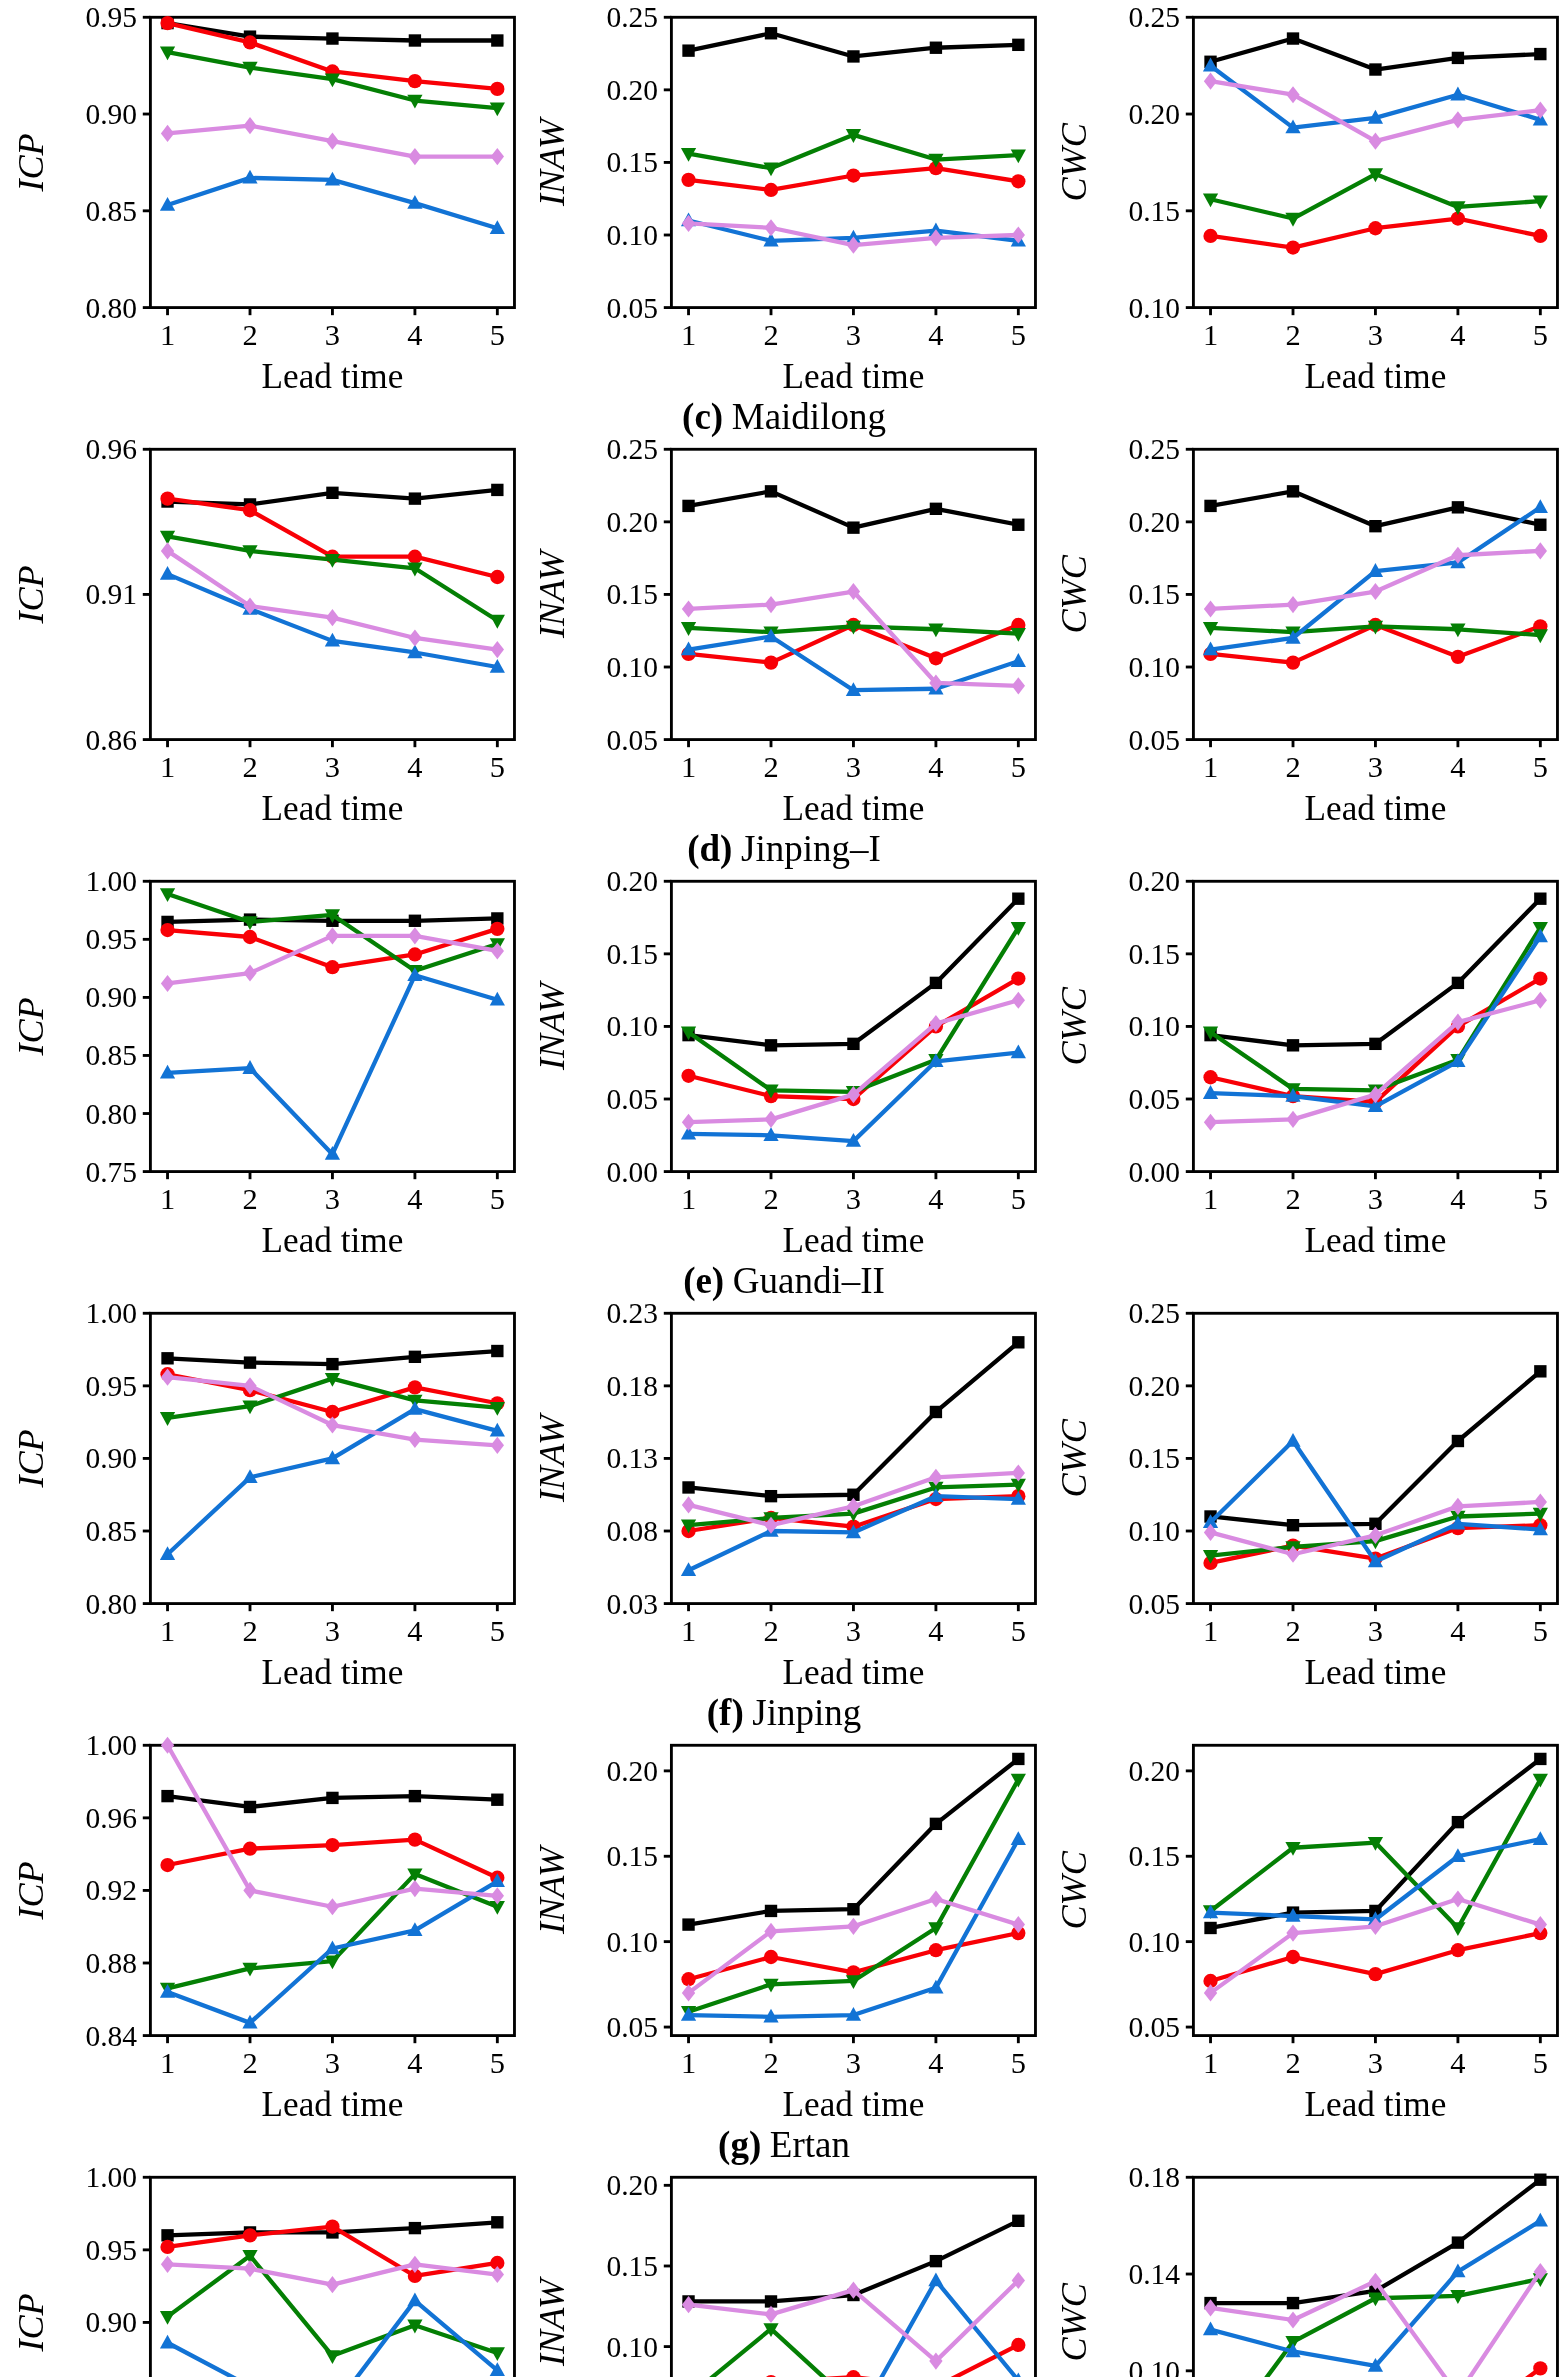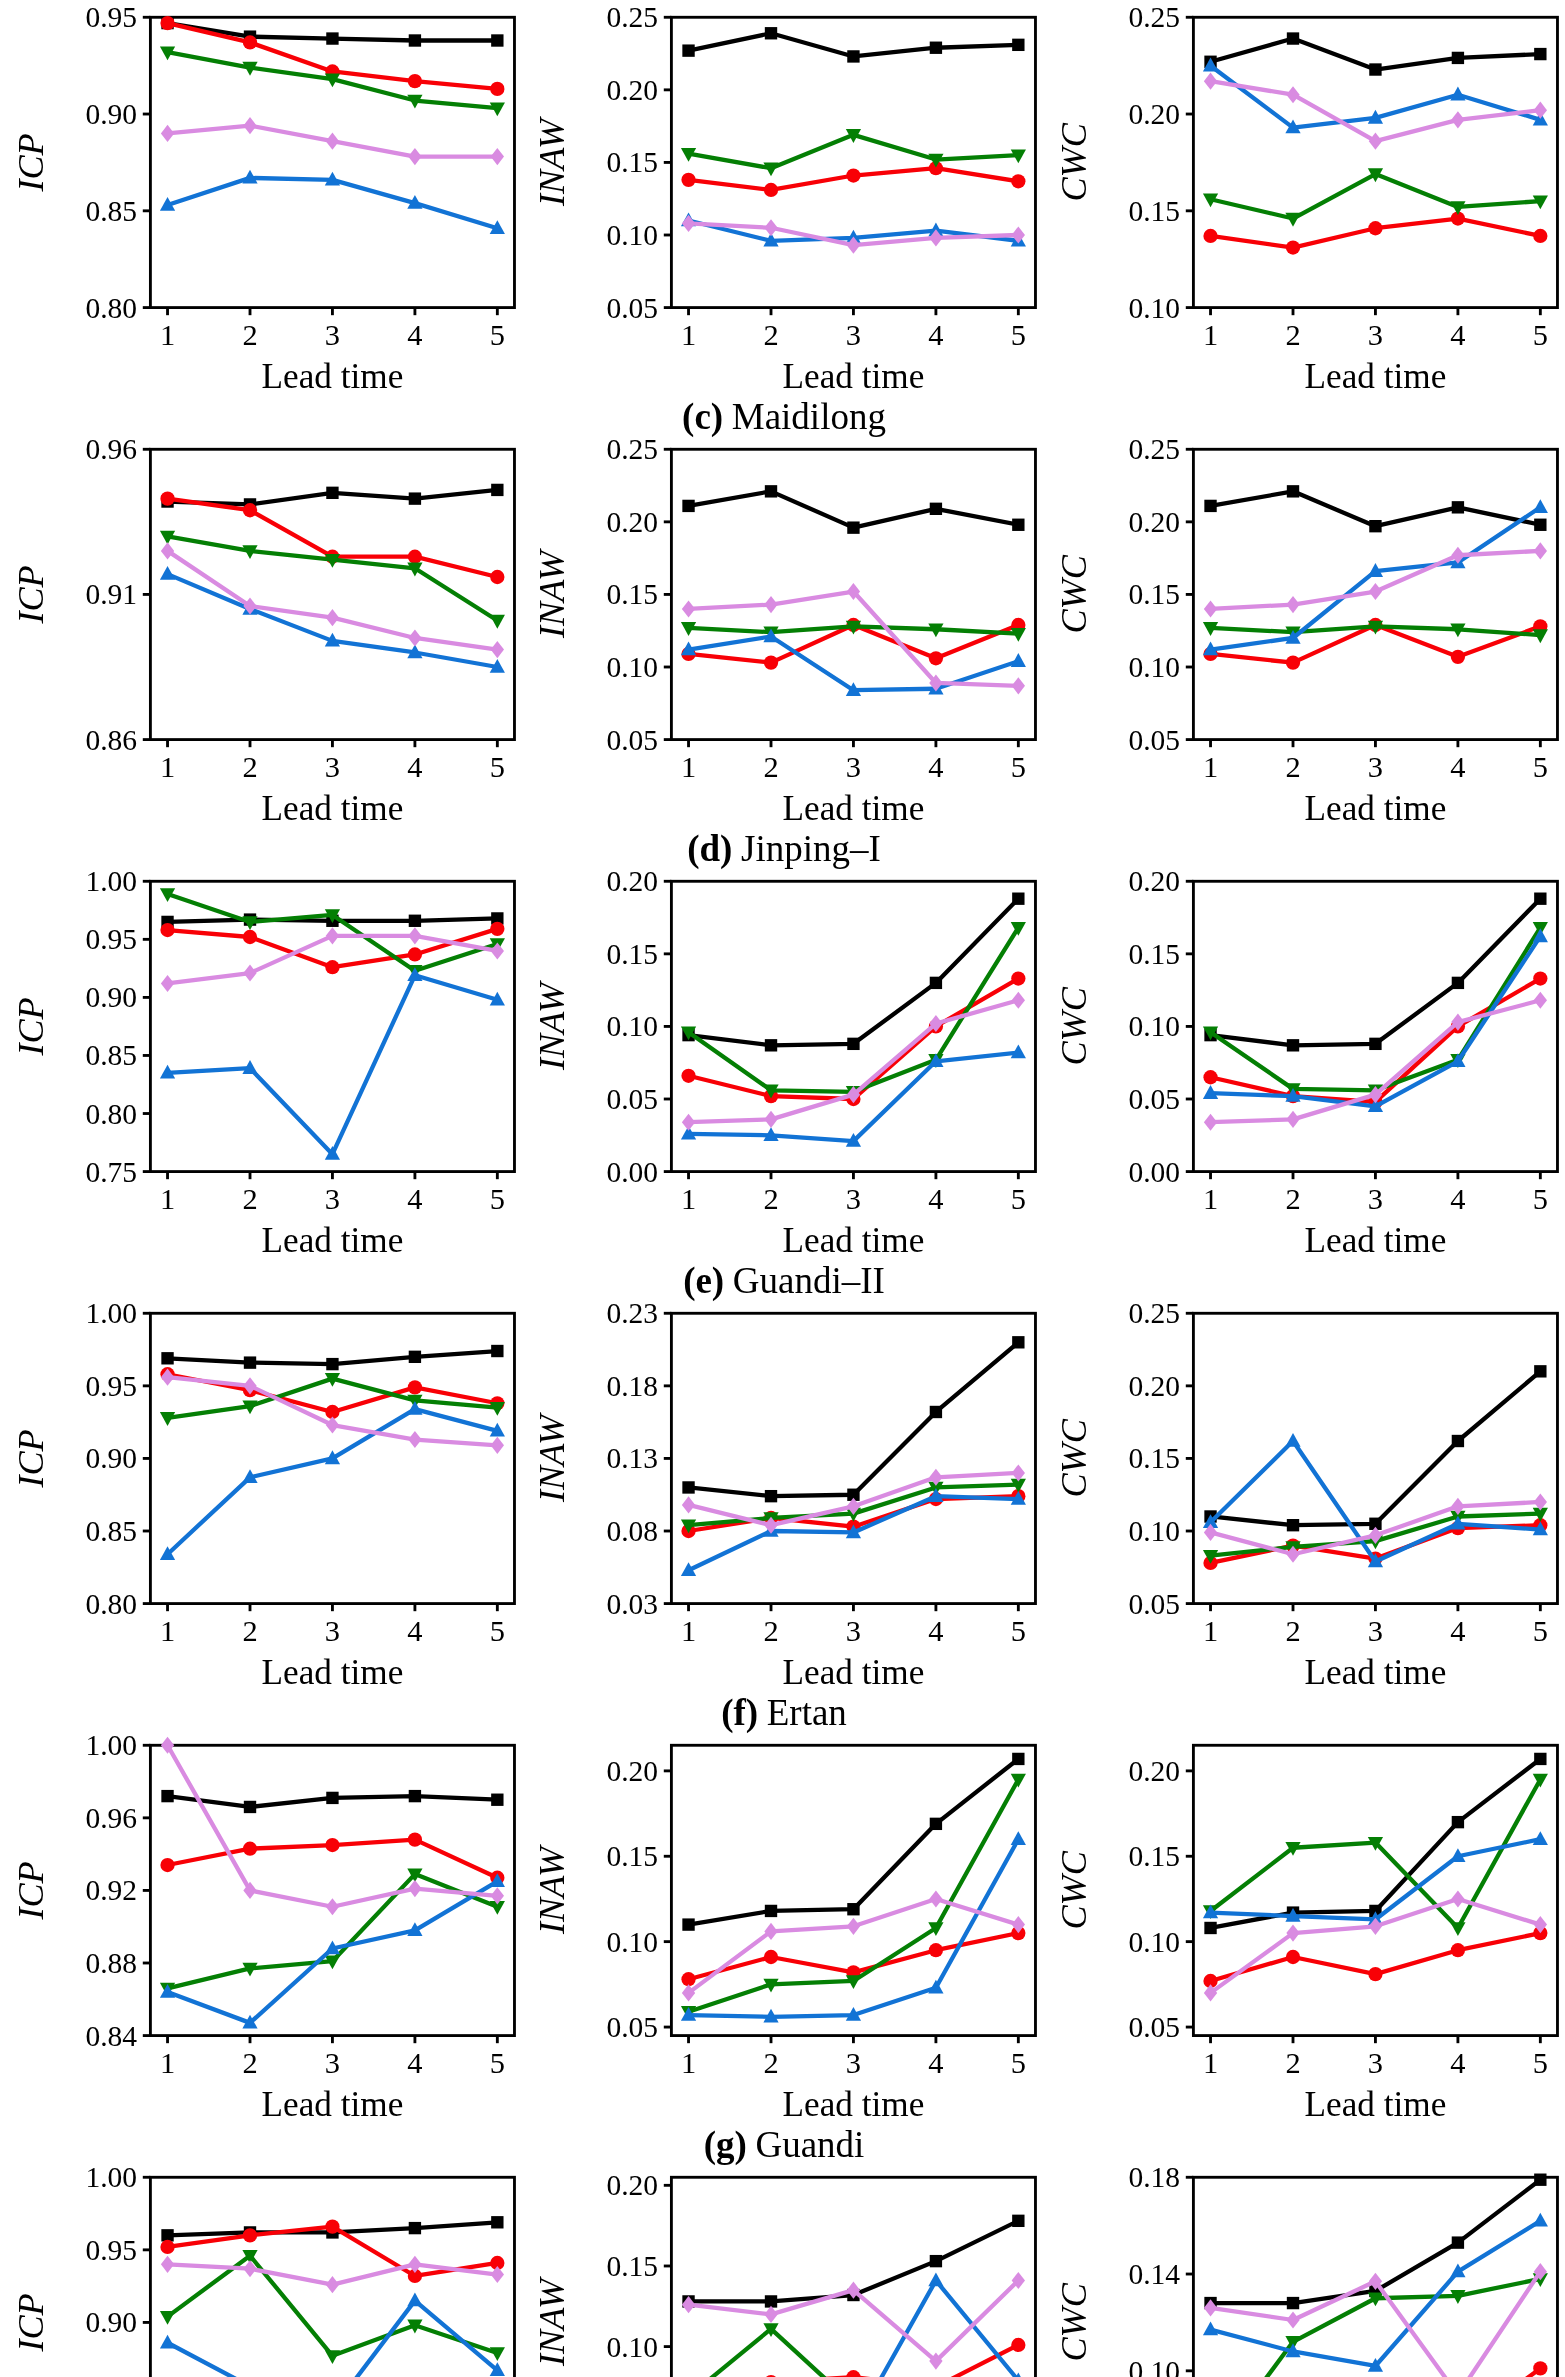--- a/index.html
+++ b/index.html
@@ -829,21 +829,21 @@
             <polygon points="504.3,518.3 518.3,536.3 504.3,554.3 490.3,536.3" fill="#d98be1"></polygon>
             <polygon points="677.5,478.6 691.5,496.6 677.5,514.6 663.5,496.6" fill="#d98be1"></polygon>
             <polygon points="850.8,417.7 864.8,435.7 850.8,453.7 836.8,435.7" fill="#d98be1"></polygon>
             <polygon points="1024,408.5 1038,426.5 1024,444.5 1010,426.5" fill="#d98be1"></polygon>
           </g>
         </svg>
       </div>
     </div>
     <div class="caption">
       <span class="cap-label">(f)</span>
-      <span>Ertan</span>
+      <span>Jinping</span>
     </div>
     <div class="fig-row">
       <div class="chart-cell">
         <svg width="514" height="395" viewBox="0 0 1080 830">
           <line x1="279" y1="640.0" x2="295" y2="640.0" stroke="#000" stroke-width="6"></line>
           <text x="267" y="640.0" font-size="62" text-anchor="end" dy="21">0.84</text>
           <line x1="279" y1="487.5" x2="295" y2="487.5" stroke="#000" stroke-width="6"></line>
           <text x="267" y="487.5" font-size="62" text-anchor="end" dy="21">0.88</text>
           <line x1="279" y1="335.0" x2="295" y2="335.0" stroke="#000" stroke-width="6"></line>
           <text x="267" y="335.0" font-size="62" text-anchor="end" dy="21">0.92</text>
@@ -1032,21 +1032,21 @@
             <polygon points="504.3,406.7 518.3,424.7 504.3,442.7 490.3,424.7" fill="#d98be1"></polygon>
             <polygon points="677.5,392.4 691.5,410.4 677.5,428.4 663.5,410.4" fill="#d98be1"></polygon>
             <polygon points="850.8,334.9 864.8,352.9 850.8,370.9 836.8,352.9" fill="#d98be1"></polygon>
             <polygon points="1024,388.8 1038,406.8 1024,424.8 1010,406.8" fill="#d98be1"></polygon>
           </g>
         </svg>
       </div>
     </div>
     <div class="caption">
       <span class="cap-label">(g)</span>
-      <span>Guandi</span>
+      <span>Ertan</span>
     </div>
     <div class="fig-row">
       <div class="chart-cell">
         <svg width="514" height="395" viewBox="0 0 1080 830">
           <line x1="279" y1="640.0" x2="295" y2="640.0" stroke="#000" stroke-width="6"></line>
           <text x="267" y="640.0" font-size="62" text-anchor="end" dy="21">0.80</text>
           <line x1="279" y1="487.5" x2="295" y2="487.5" stroke="#000" stroke-width="6"></line>
           <text x="267" y="487.5" font-size="62" text-anchor="end" dy="21">0.85</text>
           <line x1="279" y1="335.0" x2="295" y2="335.0" stroke="#000" stroke-width="6"></line>
           <text x="267" y="335.0" font-size="62" text-anchor="end" dy="21">0.90</text>

